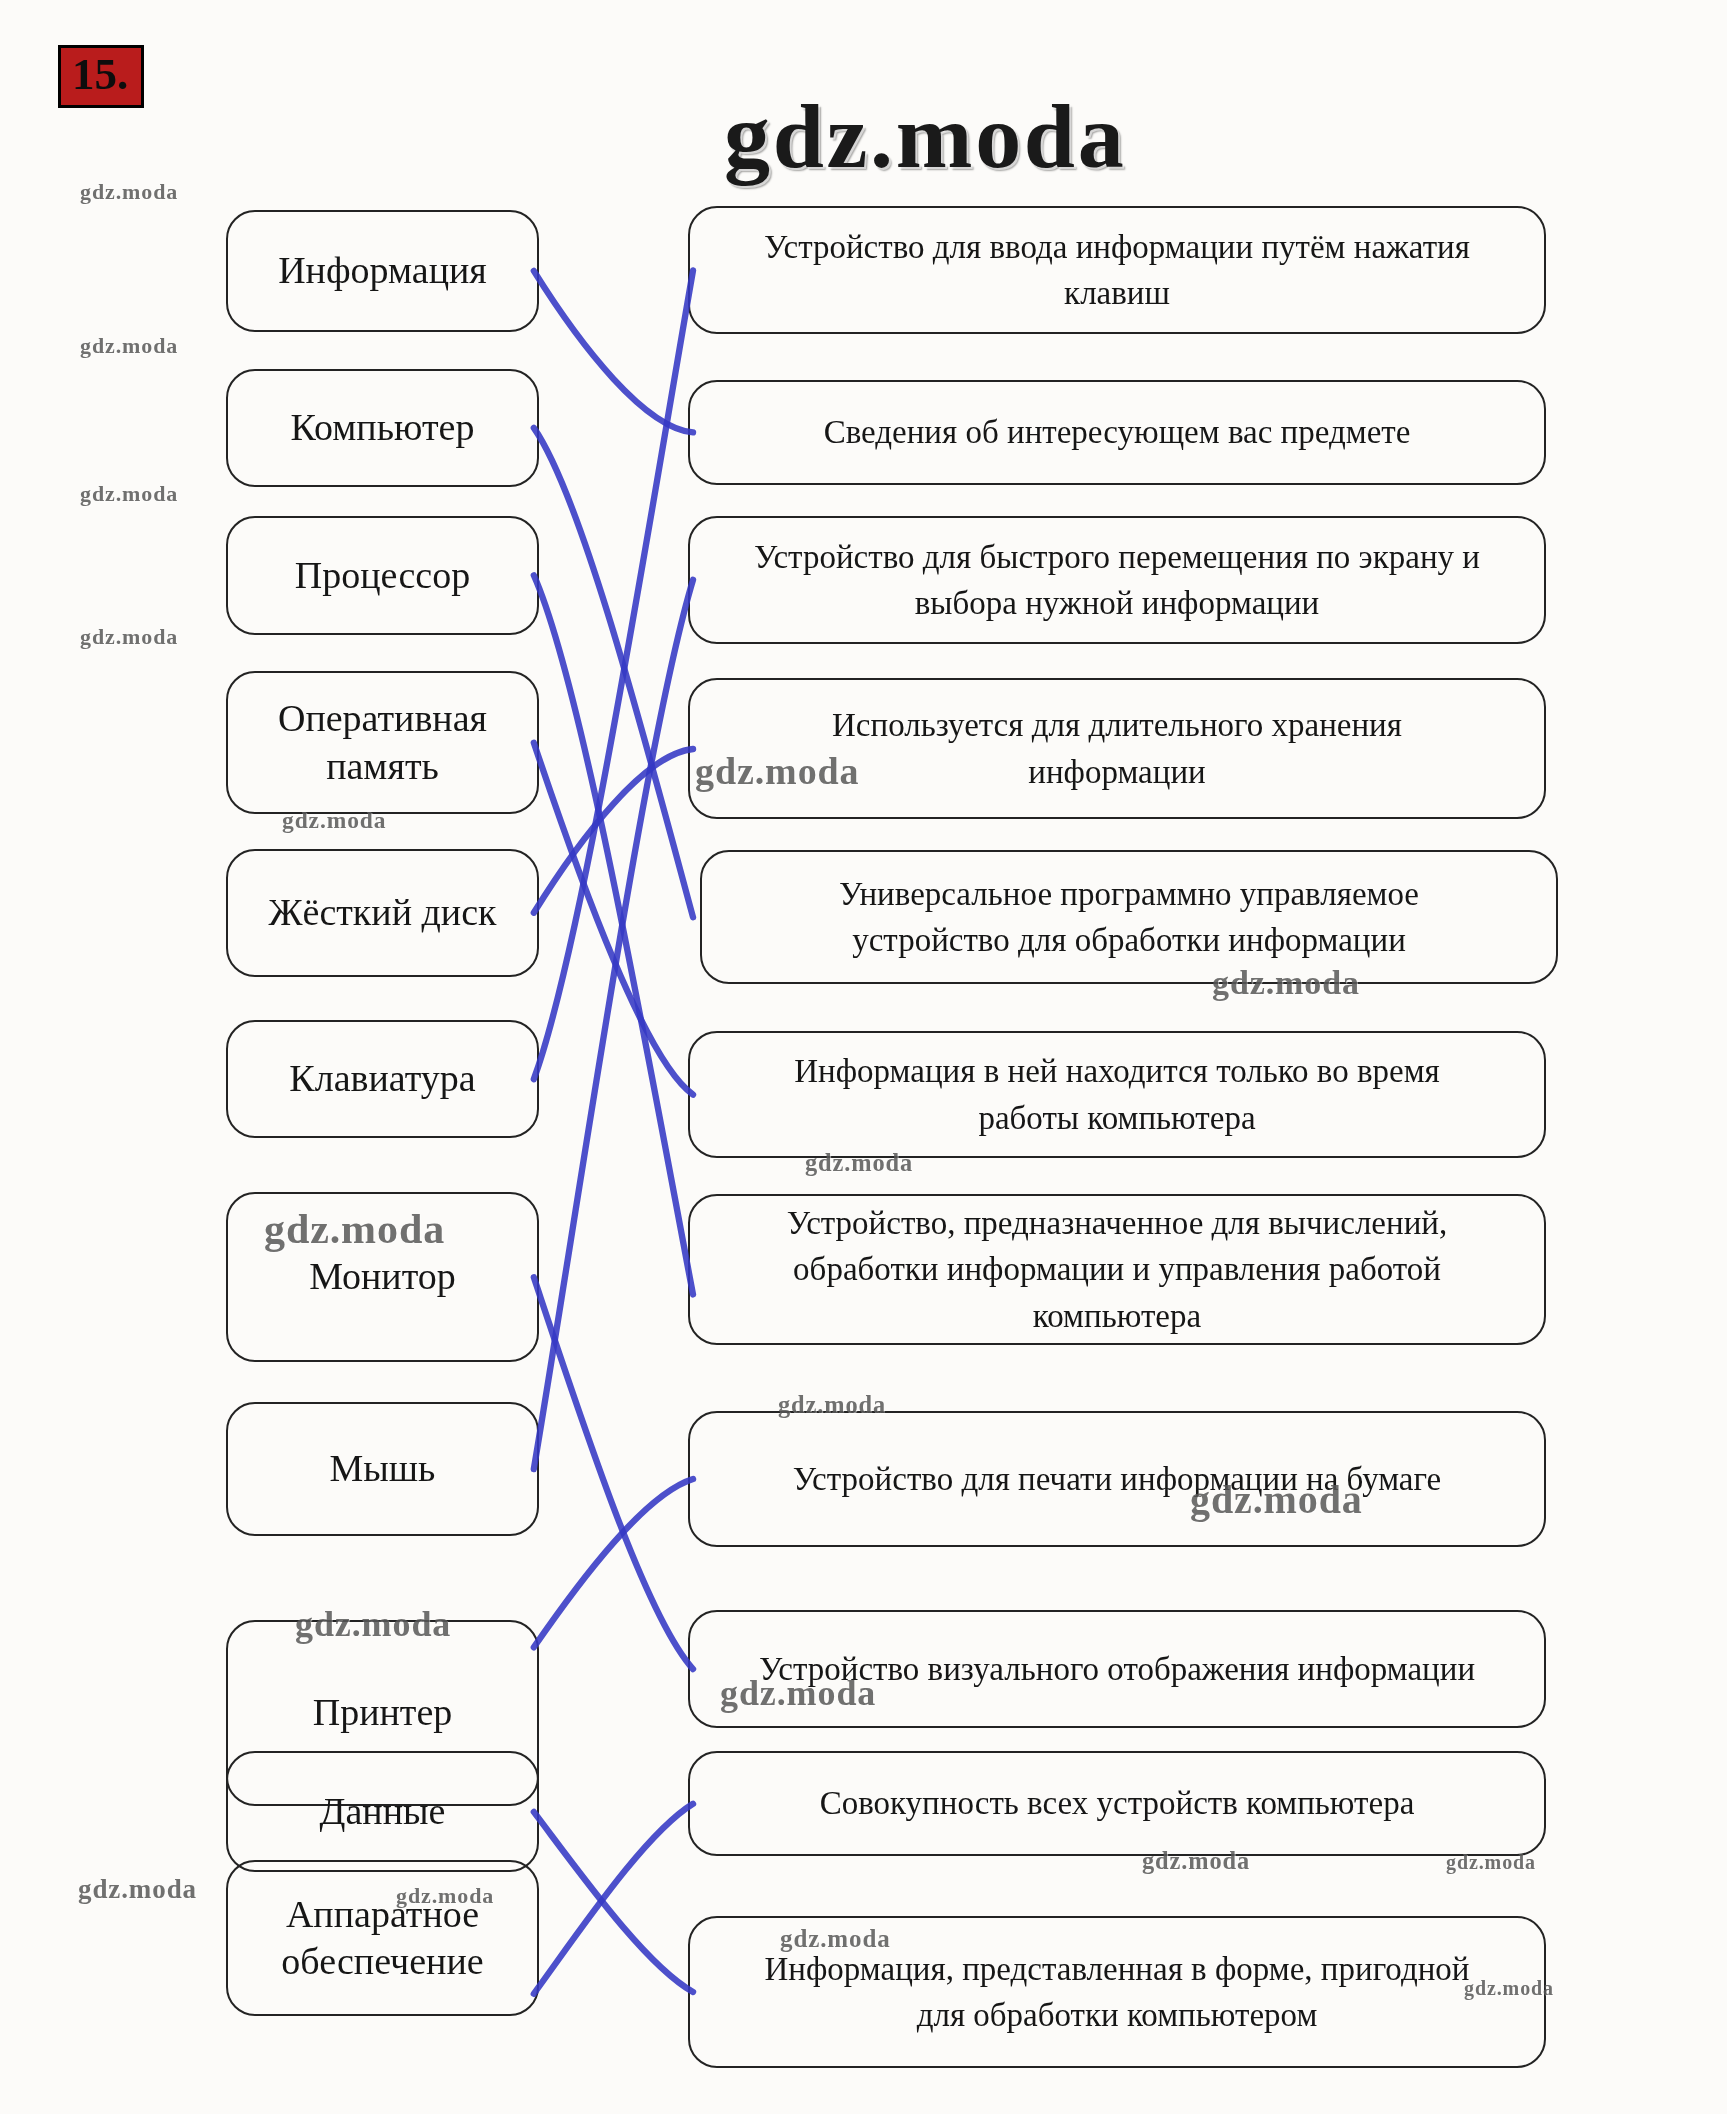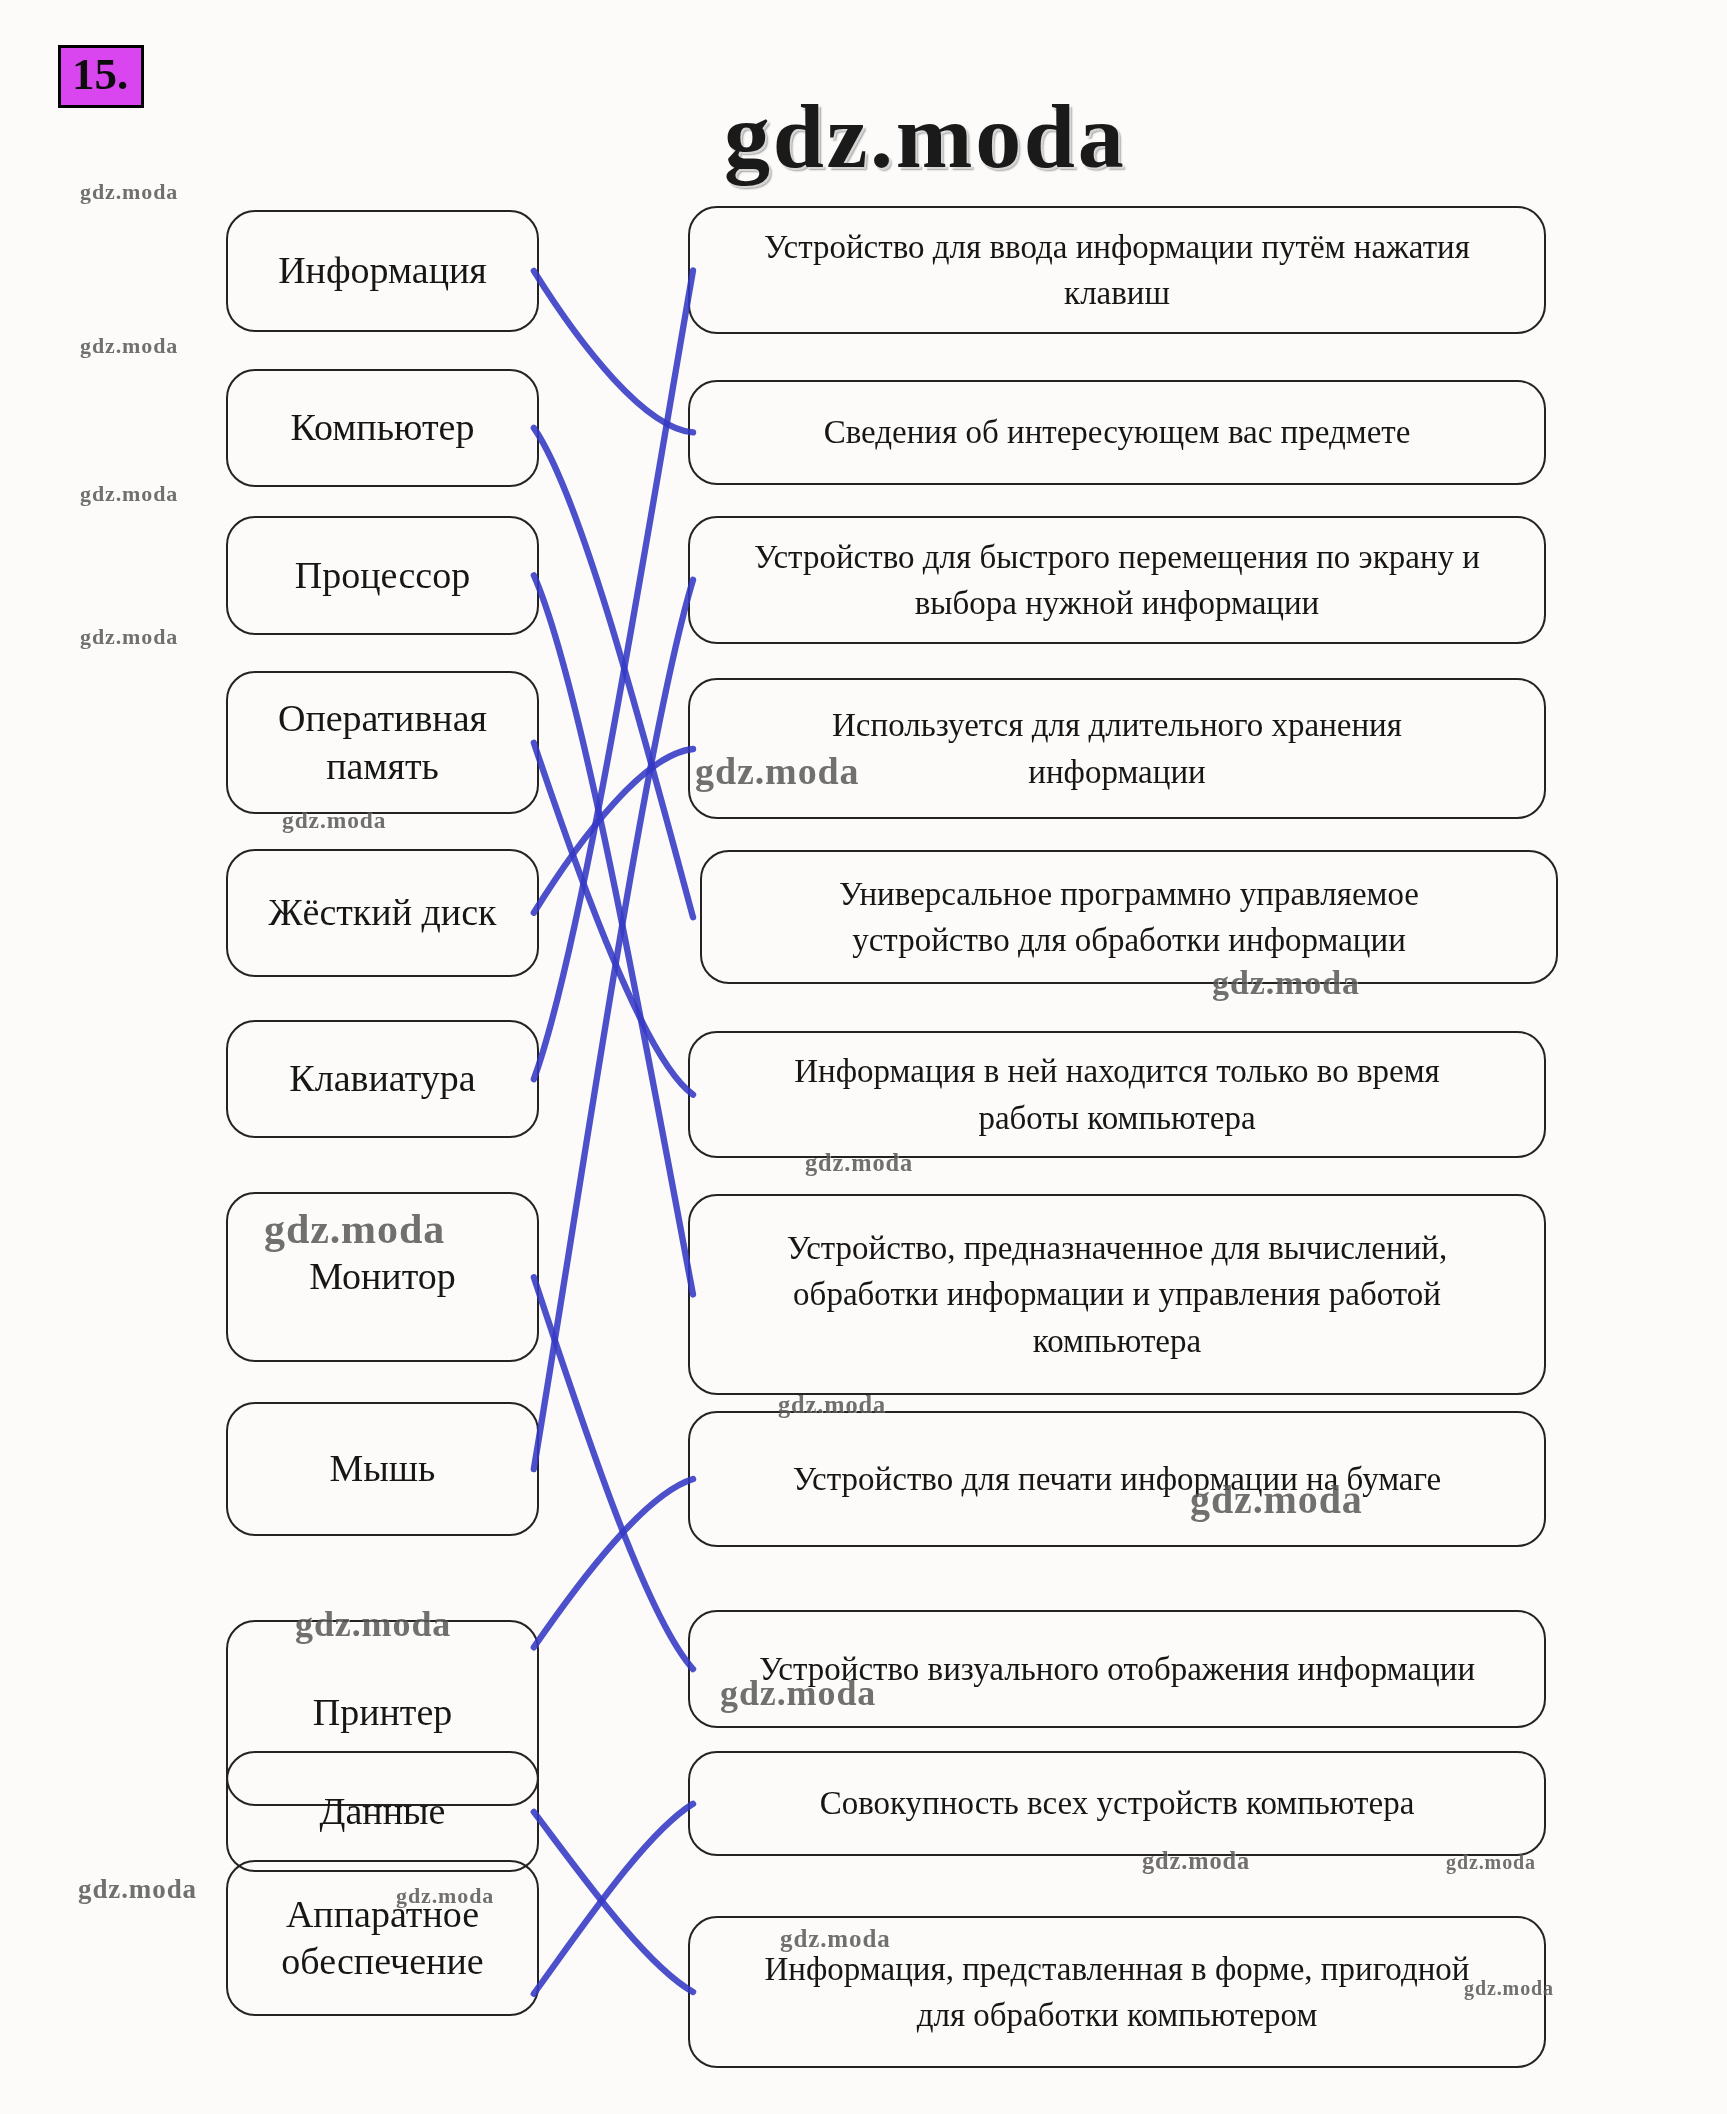--- a/index.html
+++ b/index.html
@@ -6,21 +6,21 @@
   body{
     width:1728px;height:2115px;background:#ffffff;
     font-family:"Liberation Serif","DejaVu Serif",serif;
   }
   #page{
     position:relative;width:1728px;height:2115px;background:#fcfbf9;overflow:hidden;
   }
   .badge{
     position:absolute;left:58px;top:45px;z-index:2;
     border:3.6px solid #000;padding:0 12.7px 5.4px 11px;
-    font-size:45px;font-weight:bold;color:#0d0d0d;background:#d946ef;
+    font-size:45px;font-weight:bold;color:#0d0d0d;background:#b91c1c;
   }
   .title{
     position:absolute;left:724px;top:83px;z-index:2;
     font-size:92px;font-weight:bold;color:#1a1a1a;letter-spacing:2.7px;
     text-shadow:1.8px 1.8px 0 rgba(255,255,255,.55), 2.7px 2.7px 1.8px rgba(0,0,0,.35);
     white-space:nowrap;
   }
   .bgwm{
     position:absolute;left:136px;top:896px;z-index:0;
     font-size:271px;font-weight:bold;letter-spacing:12.7px;
@@ -95,21 +95,21 @@
       </div>
       <div class="box def" style="top: 678px; height: 141px;">
         <span>Используется для длительного хранения информации</span>
       </div>
       <div class="box def" style="top: 850px; height: 134px; margin-left: 12px;">
         <span>Универсальное программно управляемое устройство для обработки информации</span>
       </div>
       <div class="box def" style="top: 1031px; height: 127px;">
         <span>Информация в ней находится только во время работы компьютера</span>
       </div>
-      <div class="box def" style="top: 1194px; height: 201px;">
+      <div class="box def" style="top: 1194px; height: 151px;">
         <span>Устройство, предназначенное для вычислений, обработки информации и управления работой компьютера</span>
       </div>
       <div class="box def" style="top: 1411px; height: 136px; text-align: center;">
         <span>Устройство для печати информации на бумаге</span>
       </div>
       <div class="box def" style="top: 1610px; height: 118px;">
         <span>Устройство визуального отображения информации</span>
       </div>
       <div class="box def" style="top: 1751px; height: 105px;">
         <span>Совокупность всех устройств компьютера</span>

